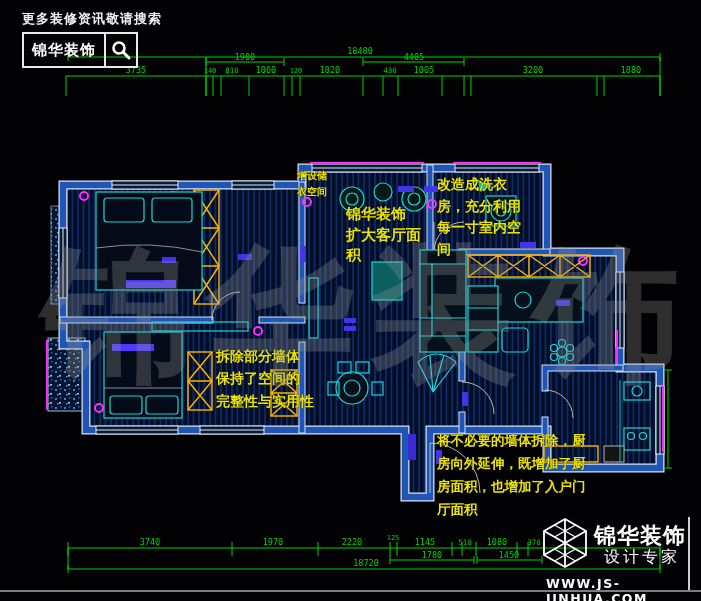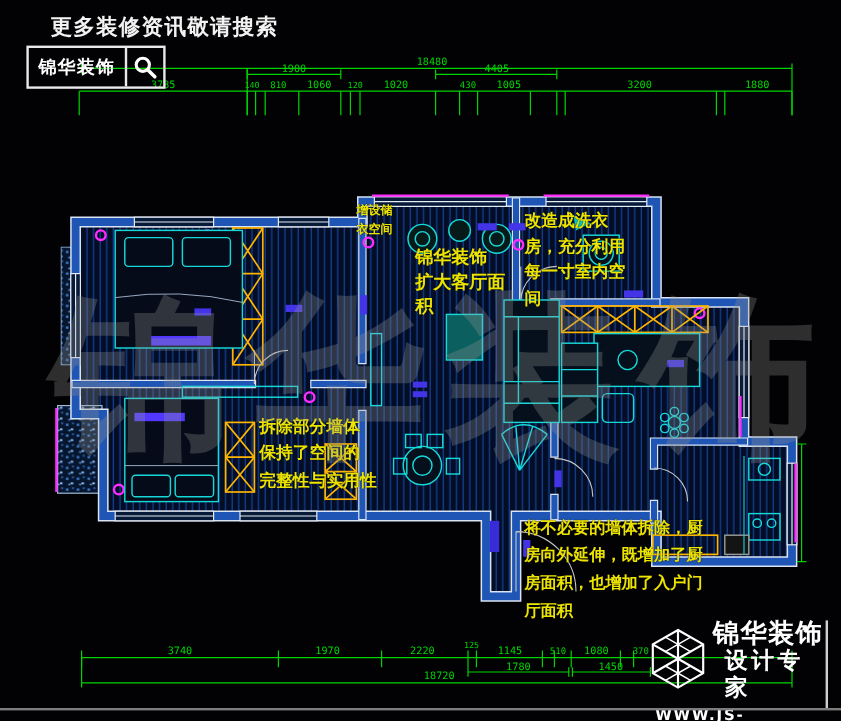--- a/index.html
+++ b/index.html
@@ -1,36 +1,36 @@
 <!DOCTYPE html>
 <html><head>
 <meta charset="utf-8">
 <style>
   html,body{margin:0;padding:0;background:#000;}
   #stage{position:relative;width:701px;height:601px;background:#020204;overflow:hidden;
          font-family:"DejaVu Sans",sans-serif;}
   
   .hdr{position:absolute;left:22px;top:10px;color:#f2f2f2;}
-  .hdr-tag{font-size:18px;font-weight:700;letter-spacing:1px;margin-left:20px;}
+  .hdr-tag{font-size:13px;font-weight:700;letter-spacing:1px;}
   .hdr-box{margin-top:4px;width:112px;height:32px;border:2px solid #e9e9e9;display:flex;align-items:center;}
   .hdr-brand{flex:1;text-align:center;font-size:15px;font-weight:700;color:#fff;letter-spacing:1px;border-right:2px solid #e9e9e9;height:100%;display:flex;align-items:center;justify-content:center;}
   .hdr-icon{width:30px;height:100%;display:flex;align-items:center;justify-content:center;}
   
   .anno{position:absolute;white-space:pre-line;color:#ece400;font-weight:700;
         text-shadow:0 0 1px #000;font-family:"DejaVu Sans",sans-serif;}
   
   #wm{position:absolute;left:42px;top:228px;width:640px;height:178px;display:flex;
       justify-content:space-between;align-items:center;font-size:148px;font-weight:700;
       color:rgba(150,150,150,0.30);font-family:"DejaVu Serif",serif;pointer-events:none;z-index:5;}
   
   .ftr{position:absolute;left:540px;top:517px;width:150px;color:#fff;z-index:8;}
   .ftr-row{display:flex;align-items:center;}
   .ftr-names{margin-left:4px;}
   .ftr-brand{font-size:22px;font-weight:700;letter-spacing:1px;line-height:1.1;}
-  .ftr-tag{font-size:19px;font-weight:700;letter-spacing:3px;line-height:1.15;margin-left:10px;}
+  .ftr-tag{font-size:16px;font-weight:400;letter-spacing:3px;line-height:1.15;margin-left:10px;}
   .ftr-url{font-size:12.5px;font-weight:700;letter-spacing:1.5px;margin-top:3px;margin-left:6px;}
   .edge-v{position:absolute;left:688px;top:517px;width:2px;height:74px;background:#cfcfcf;z-index:9;}
   .edge-h{position:absolute;left:0;top:590px;width:701px;height:2px;background:#7d7d7d;z-index:9;}
   svg{position:absolute;left:0;top:0;}
   text{font-family:"DejaVu Sans Mono",monospace;}
 </style>
 </head>
 <body>
 <div id="stage">
 

